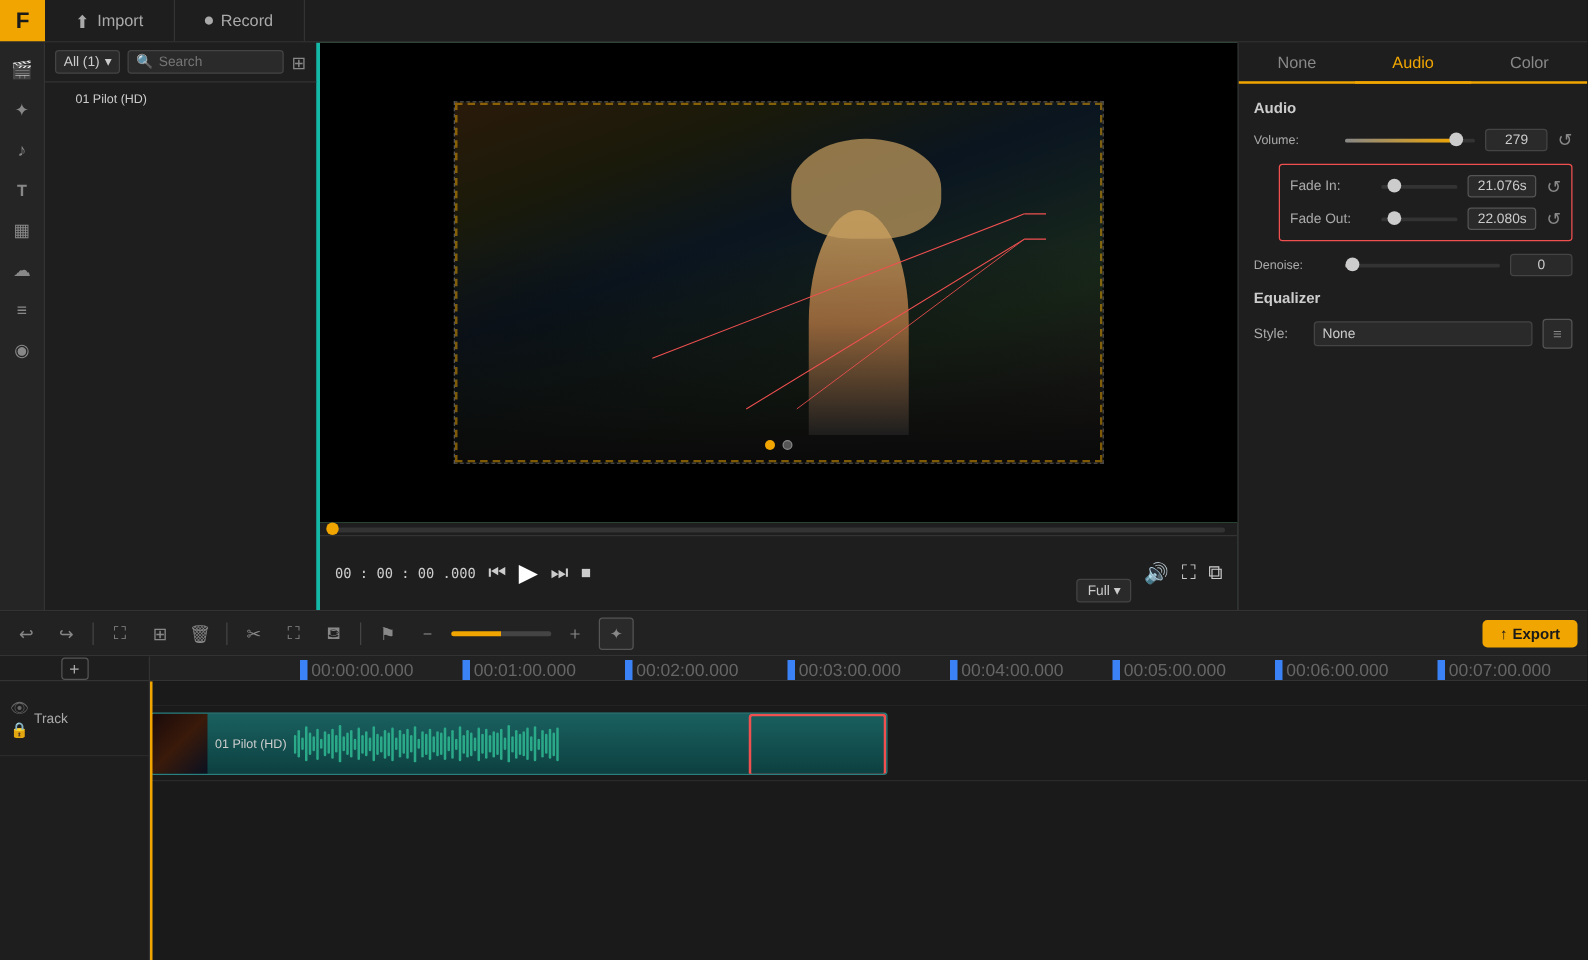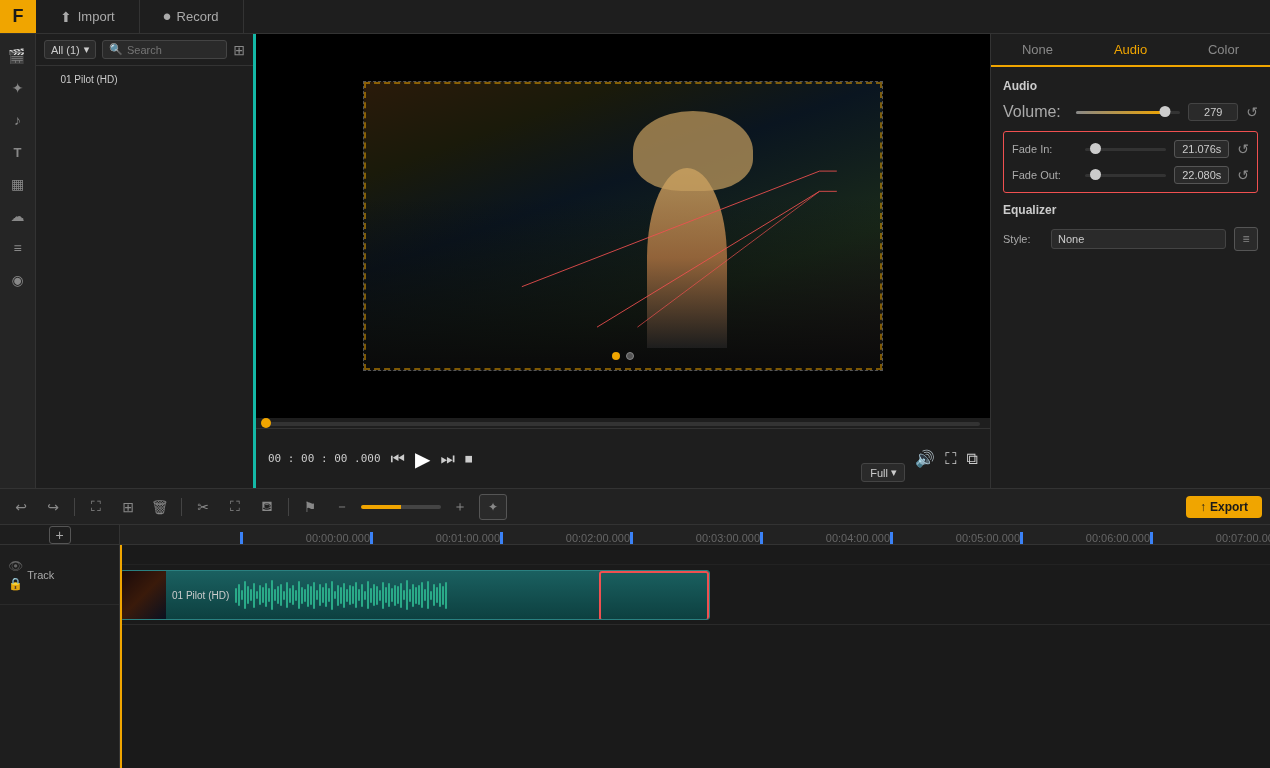--- a/index.html
+++ b/index.html
@@ -46,28 +46,28 @@
     .quality-btn { background: #2a2a2a; border: 1px solid #444; border-radius: 3px; padding: 2px 8px; color: #ccc; font-size: 11px; cursor: pointer; display: flex; align-items: center; gap: 3px; margin-top: 28px; }
 
     
     .right-panel { width: 280px; background: #1e1e1e; border-left: 1px solid #333; display: flex; flex-direction: column; flex-shrink: 0; }
     .panel-tabs { display: flex; border-bottom: 2px solid #f0a500; }
     .panel-tab { flex: 1; text-align: center; padding: 8px 0; font-size: 13px; color: #888; cursor: pointer; }
     .panel-tab.active { color: #f0a500; border-bottom: 2px solid #f0a500; margin-bottom: -2px; }
     .panel-content { flex: 1; padding: 12px; overflow-y: auto; }
     .section-title { font-size: 12px; font-weight: bold; color: #ccc; margin-bottom: 10px; }
     .prop-row { display: flex; align-items: center; margin-bottom: 10px; gap: 8px; }
-    .prop-label { width: 65px; font-size: 16px; color: #aaa; flex-shrink: 0; }
+    .prop-label { width: 65px; font-size: 10px; color: #aaa; flex-shrink: 0; }
     .prop-slider-container { flex: 1; display: flex; align-items: center; }
     .prop-slider { flex: 1; height: 3px; background: #333; border-radius: 2px; position: relative; }
     .prop-slider-fill { height: 100%; border-radius: 2px; background: linear-gradient(to right, #888, #f0a500); }
     .prop-slider-knob { position: absolute; right: 0; top: -5px; width: 11px; height: 11px; background: #ccc; border-radius: 50%; transform: translateX(50%); }
     .prop-value-box { width: 50px; background: #2a2a2a; border: 1px solid #444; border-radius: 3px; text-align: center; padding: 2px 4px; font-size: 11px; color: #ccc; }
     .prop-reset { color: #888; cursor: pointer; font-size: 14px; }
-    .fade-section { border: 1px solid #f05050; border-radius: 3px; padding: 8px; margin-bottom: 10px; }
+    .fade-section { border: 1px solid #f05050; border-radius: 3px; padding: 8px; margin-bottom: 10px; margin-left: 20px; }
     .fade-row { display: flex; align-items: center; margin-bottom: 8px; gap: 8px; }
     .fade-label { width: 65px; font-size: 11px; color: #aaa; flex-shrink: 0; }
     .fade-slider { flex: 1; height: 3px; background: #333; border-radius: 2px; position: relative; }
     .fade-slider-knob { position: absolute; left: 5px; top: -5px; width: 11px; height: 11px; background: #ccc; border-radius: 50%; }
     .fade-value { width: 55px; background: #2a2a2a; border: 1px solid #555; border-radius: 3px; text-align: center; padding: 2px 4px; font-size: 11px; color: #ccc; }
     .equalizer-section { margin-top: 10px; }
     .eq-row { display: flex; align-items: center; gap: 8px; margin-top: 8px; }
     .eq-label { width: 40px; font-size: 11px; color: #aaa; }
     .eq-select { flex: 1; background: #2a2a2a; border: 1px solid #444; border-radius: 3px; padding: 3px 6px; color: #ccc; font-size: 11px; appearance: none; }
     .eq-settings-btn { width: 24px; height: 24px; background: #2a2a2a; border: 1px solid #555; border-radius: 3px; display: flex; align-items: center; justify-content: center; cursor: pointer; color: #888; font-size: 12px; }
@@ -75,21 +75,21 @@
     
     .timeline-section { background: #1a1a1a; border-top: 1px solid #333; display: flex; flex-direction: column; height: 280px; }
     .timeline-toolbar { display: flex; align-items: center; padding: 4px 8px; gap: 6px; background: #222; border-bottom: 1px solid #333; height: 36px; }
     .tl-btn { width: 26px; height: 26px; display: flex; align-items: center; justify-content: center; color: #888; cursor: pointer; border-radius: 3px; font-size: 14px; }
     .tl-separator { width: 1px; height: 18px; background: #444; margin: 0 2px; }
     .zoom-slider { width: 80px; height: 4px; background: #333; border-radius: 2px; }
     .tl-export-btn { margin-left: auto; background: #f0a500; color: #1a1a1a; padding: 4px 14px; border-radius: 4px; font-size: 12px; font-weight: bold; cursor: pointer; display: flex; align-items: center; gap: 4px; }
     .tl-magic-btn { width: 28px; height: 26px; background: #2a2a2a; border: 1px solid #555; border-radius: 3px; display: flex; align-items: center; justify-content: center; cursor: pointer; color: #888; }
     .timeline-ruler { height: 20px; background: #222; border-bottom: 1px solid #333; display: flex; align-items: flex-end; padding-left: 120px; overflow: hidden; position: relative; }
     .ruler-marks { display: flex; gap: 0; }
-    .ruler-mark { width: 130px; font-size: 11px; color: #666; text-align: right; border-left: 3px solid #3b82f6; padding-left: 3px; flex-shrink: 0; }
+    .ruler-mark { width: 130px; font-size: 14px; color: #666; text-align: left; border-left: 6px solid #3b82f6; padding-left: 3px; flex-shrink: 0; }
     .track-label { display: flex; align-items: center; height: 60px; padding: 4px 8px; border-bottom: 1px solid #2a2a2a; gap: 4px; }
     .track-name { font-size: 11px; color: #aaa; }
     .track-icon { color: #666; font-size: 12px; cursor: pointer; }
     .timeline-tracks-content { flex: 1; overflow: hidden; position: relative; background: #1a1a1a; }
     .timeline-playhead { position: absolute; left: 0; top: 0; bottom: 0; width: 2px; background: #f0a500; z-index: 10; }
     .track-content-area { height: 60px; position: relative; border-bottom: 1px solid #2a2a2a; }
     .video-clip { position: absolute; left: 0; top: 5px; height: 50px; background: linear-gradient(to bottom, #1a6060 0%, #0d4040 100%); border-radius: 3px; display: flex; align-items: center; overflow: hidden; border: 1px solid #2a8080; }
     .clip-thumb { width: 45px; height: 100%; background: linear-gradient(135deg, #1a0a0a 0%, #3a1a0a 50%, #0a1a2a 100%); flex-shrink: 0; }
     .clip-label { font-size: 10px; color: #ccc; padding: 0 6px; white-space: nowrap; overflow: hidden; }
     .clip-waveform { flex: 1; height: 30px; display: flex; align-items: center; overflow: hidden; }
@@ -230,20 +230,30 @@
         <div class="fade-row" style="margin-bottom:0;">
           <div class="fade-label">Fade Out:</div>
           <div class="fade-slider">
             <div class="fade-slider-knob"></div>
           </div>
           <div class="fade-value">22.080s</div>
           <div class="prop-reset">↺</div>
         </div>
       </div>
 
+      <div class="prop-row">
+        <div class="prop-label">Denoise:</div>
+        <div class="prop-slider-container">
+          <div class="prop-slider">
+            <div class="prop-slider-fill" style="width:5%;"></div>
+            <div class="prop-slider-knob" style="right:95%;"></div>
+          </div>
+        </div>
+        <div class="prop-value-box">0</div>
+      </div>
 
       <div class="equalizer-section">
         <div class="section-title">Equalizer</div>
         <div class="eq-row">
           <div class="eq-label">Style:</div>
           <select class="eq-select">
             <option>None</option>
           </select>
           <div class="eq-settings-btn">≡</div>
         </div>

